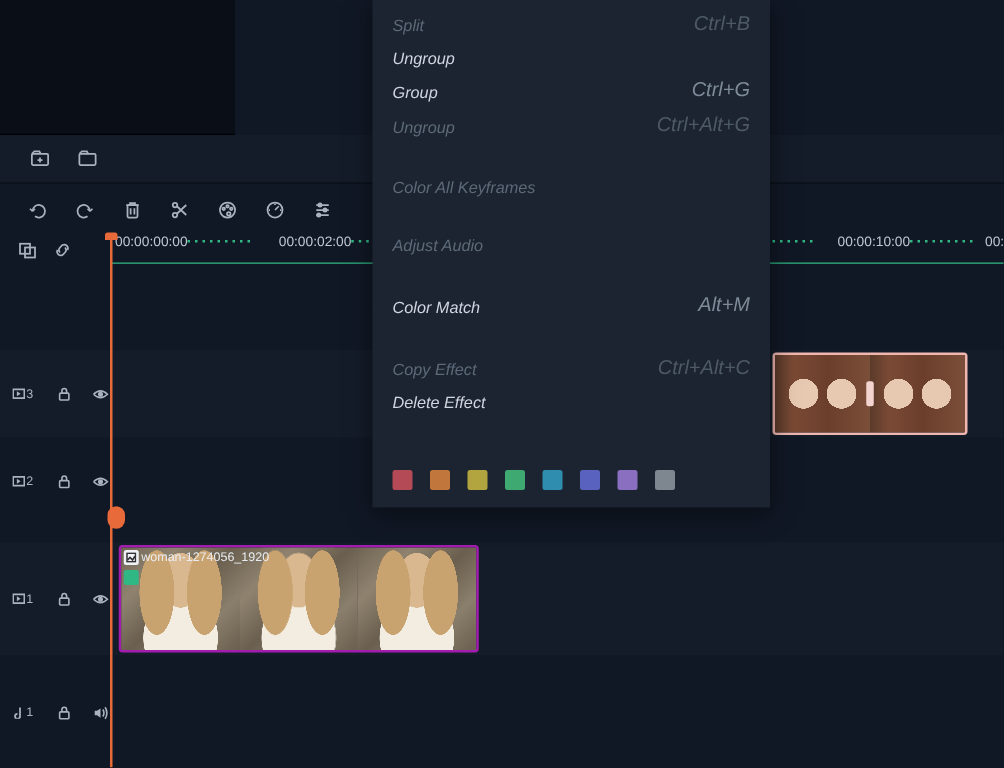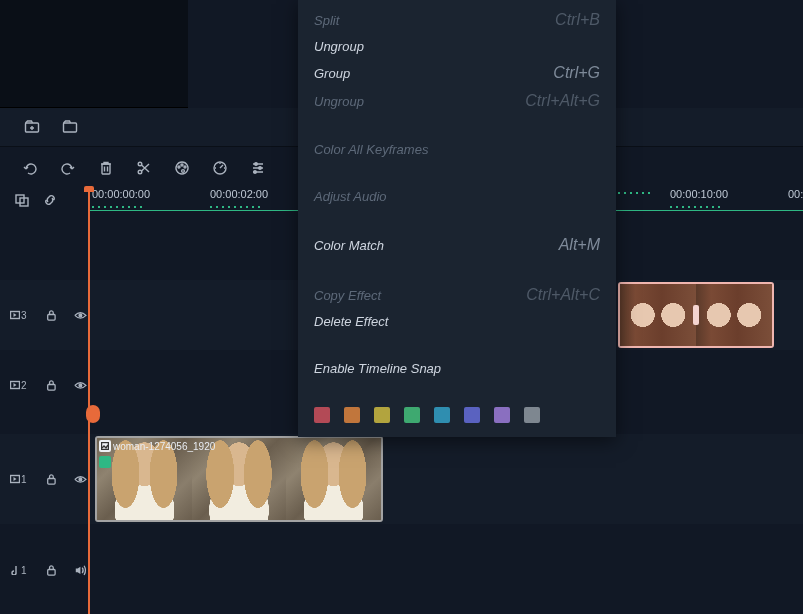--- a/index.html
+++ b/index.html
@@ -34,21 +34,21 @@
   display: flex; align-items: center;
 }
 .ruler-left {
   width: 88px; height: 100%; display: flex; align-items: center; gap: 12px; padding-left: 14px;
 }
 .ruler-track {
   position: absolute; left: 88px; top: 0; right: 0; height: 24px;
 }
 .tick-block {
   position: absolute; top: 0; height: 24px;
-  display: flex; flex-direction: column; align-items: flex-start;
+  display: flex; flex-direction: row; align-items: flex-start;
 }
 .tick-label { font-size: 11px; color: #bfc8d4; margin-bottom: 2px; }
 .tick-dots { display: flex; gap: 4px; height: 2px; margin-top: 4px; }
 .tick-dot { width: 2px; height: 2px; background: #2fb884; }
 .ruler-line {
   position: absolute; left: 88px; right: 0; top: 210px; height: 1px;
   background: #2fb884; z-index: 2;
 }
 .playhead {
   position: absolute; left: 88px; top: 188px; width: 2px; height: 426px;
@@ -77,21 +77,21 @@
 }
 .track-label { font-size: 10px; color: #aab2be; width: 22px; display: flex; align-items: center; gap: 1px; }
 .track-body { position: relative; flex: 1; height: 100%; }
 .spacer { height: 34px; background: #111825; }
 
 .clip {
   position: absolute; top: 2px; height: 66px; border-radius: 3px; overflow: hidden;
   display: flex;
 }
 .clip.pink { left: 530px; width: 156px; border: 2px solid #f0b6b0; }
-.clip.cyan { left: 7px; width: 288px; border: 2px solid #a3a3a3; z-index: 14; }
+.clip.cyan { left: 7px; width: 288px; border: 2px solid #a21caf; z-index: 14; }
 .thumb { flex: 1; background: #8a7b6a; position: relative; overflow: hidden; }
 .thumb::before, .thumb::after { content: ""; position: absolute; inset: 0; }
 .thumb.woman::before {
   background:
     radial-gradient(ellipse 16px 22px at 50% 32%, #d9b78f 0%, #d9b78f 99%, transparent 100%),
     radial-gradient(ellipse 30px 36px at 50% 88%, #f2ede0 0%, #f2ede0 99%, transparent 100%),
     linear-gradient(135deg, #6f6352 0%, #8f8370 25%, #6a5e4e 50%, #8a7e6c 75%, #6a5e4e 100%);
 }
 .thumb.woman::after {
   background:
@@ -241,21 +241,21 @@
           <span class="tick-dot"></span>
           <span class="tick-dot"></span>
           <span class="tick-dot"></span>
           <span class="tick-dot"></span>
           <span class="tick-dot"></span>
           <span class="tick-dot"></span>
           <span class="tick-dot"></span>
           <span class="tick-dot"></span>
         </div>
       </div>
-    <div class="tick-block" style="left:122px">
+    <div class="tick-block" style="left:135px">
         <span class="tick-label">00:00:02:00</span>
         <div class="tick-dots">
           <span class="tick-dot"></span>
           <span class="tick-dot"></span>
           <span class="tick-dot"></span>
           <span class="tick-dot"></span>
           <span class="tick-dot"></span>
           <span class="tick-dot"></span>
           <span class="tick-dot"></span>
           <span class="tick-dot"></span>
@@ -458,23 +458,20 @@
     </div>
   <div class="menu-sep invisible"></div>
   <div class="menu-item disabled">
       <span>Copy Effect</span>
       <span class="shortcut">Ctrl+Alt+C</span>
     </div>
   <div class="menu-item">
       <span>Delete Effect</span>
     </div>
   <div class="menu-sep invisible"></div>
-  <div class="menu-item">
-      <span>Enable Timeline Snap</span>
-    </div>
   <div class="menu-sep invisible"></div>
   <div class="color-swatches">
     <span class="swatch" style="background:#b34a56"></span>
     <span class="swatch" style="background:#c1763c"></span>
     <span class="swatch" style="background:#b2a43e"></span>
     <span class="swatch" style="background:#3ea970"></span>
     <span class="swatch" style="background:#2f8eb0"></span>
     <span class="swatch" style="background:#5a62c0"></span>
     <span class="swatch" style="background:#8a6fc0"></span>
     <span class="swatch" style="background:#7e8790"></span>

